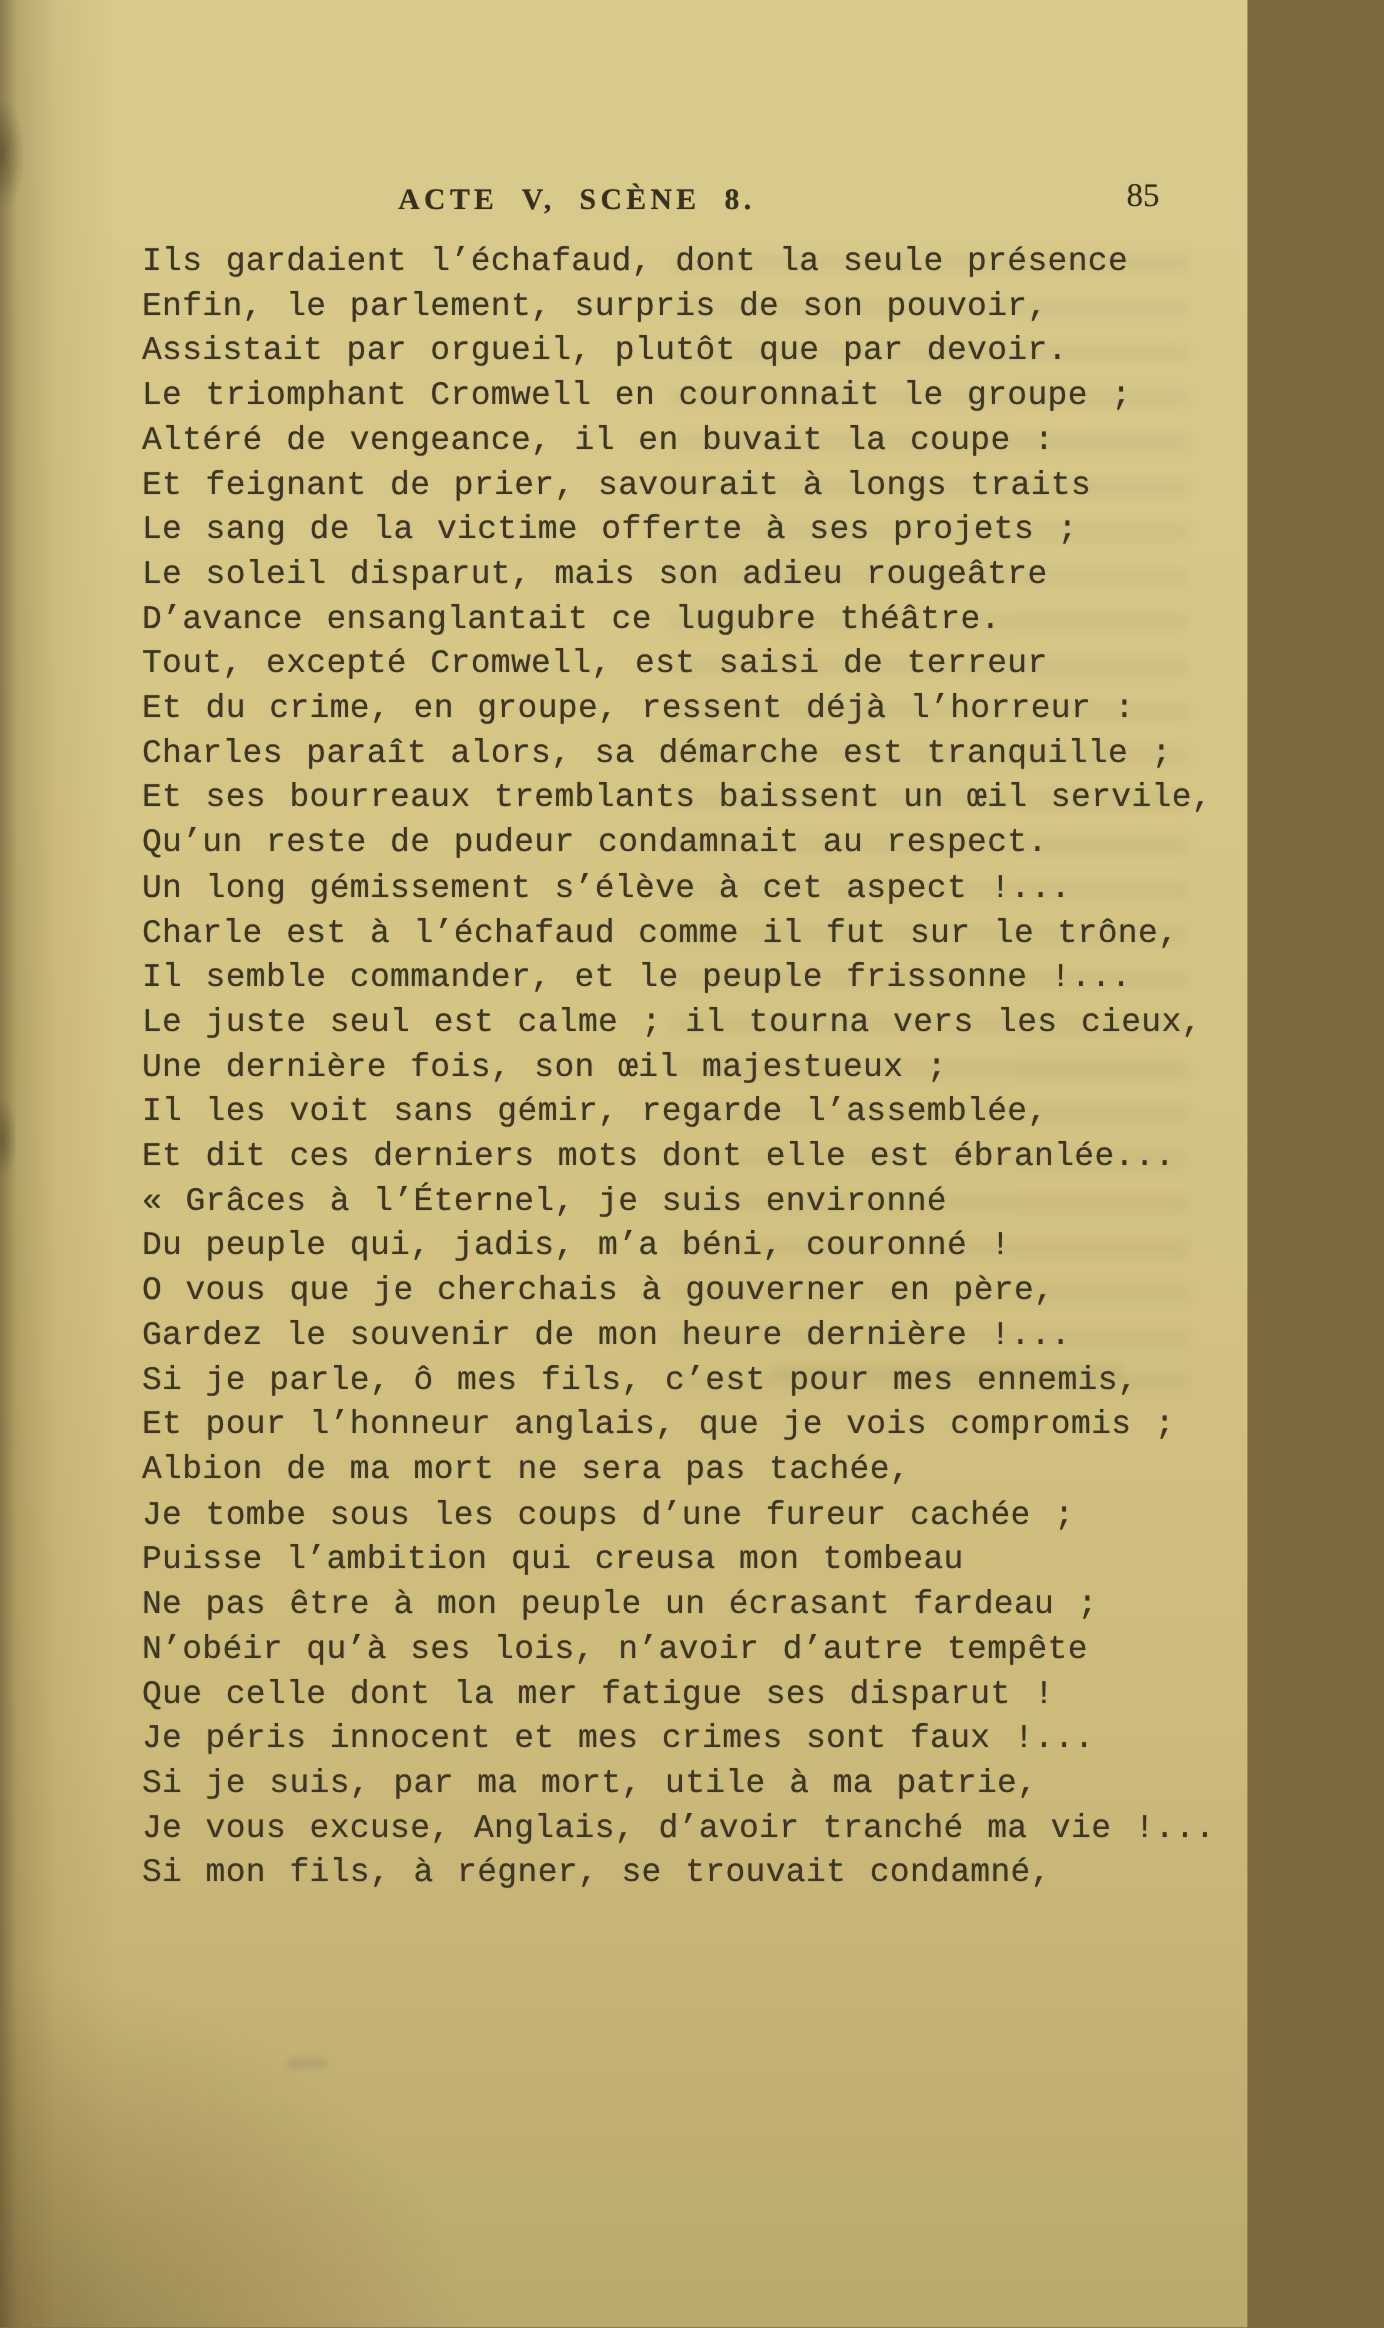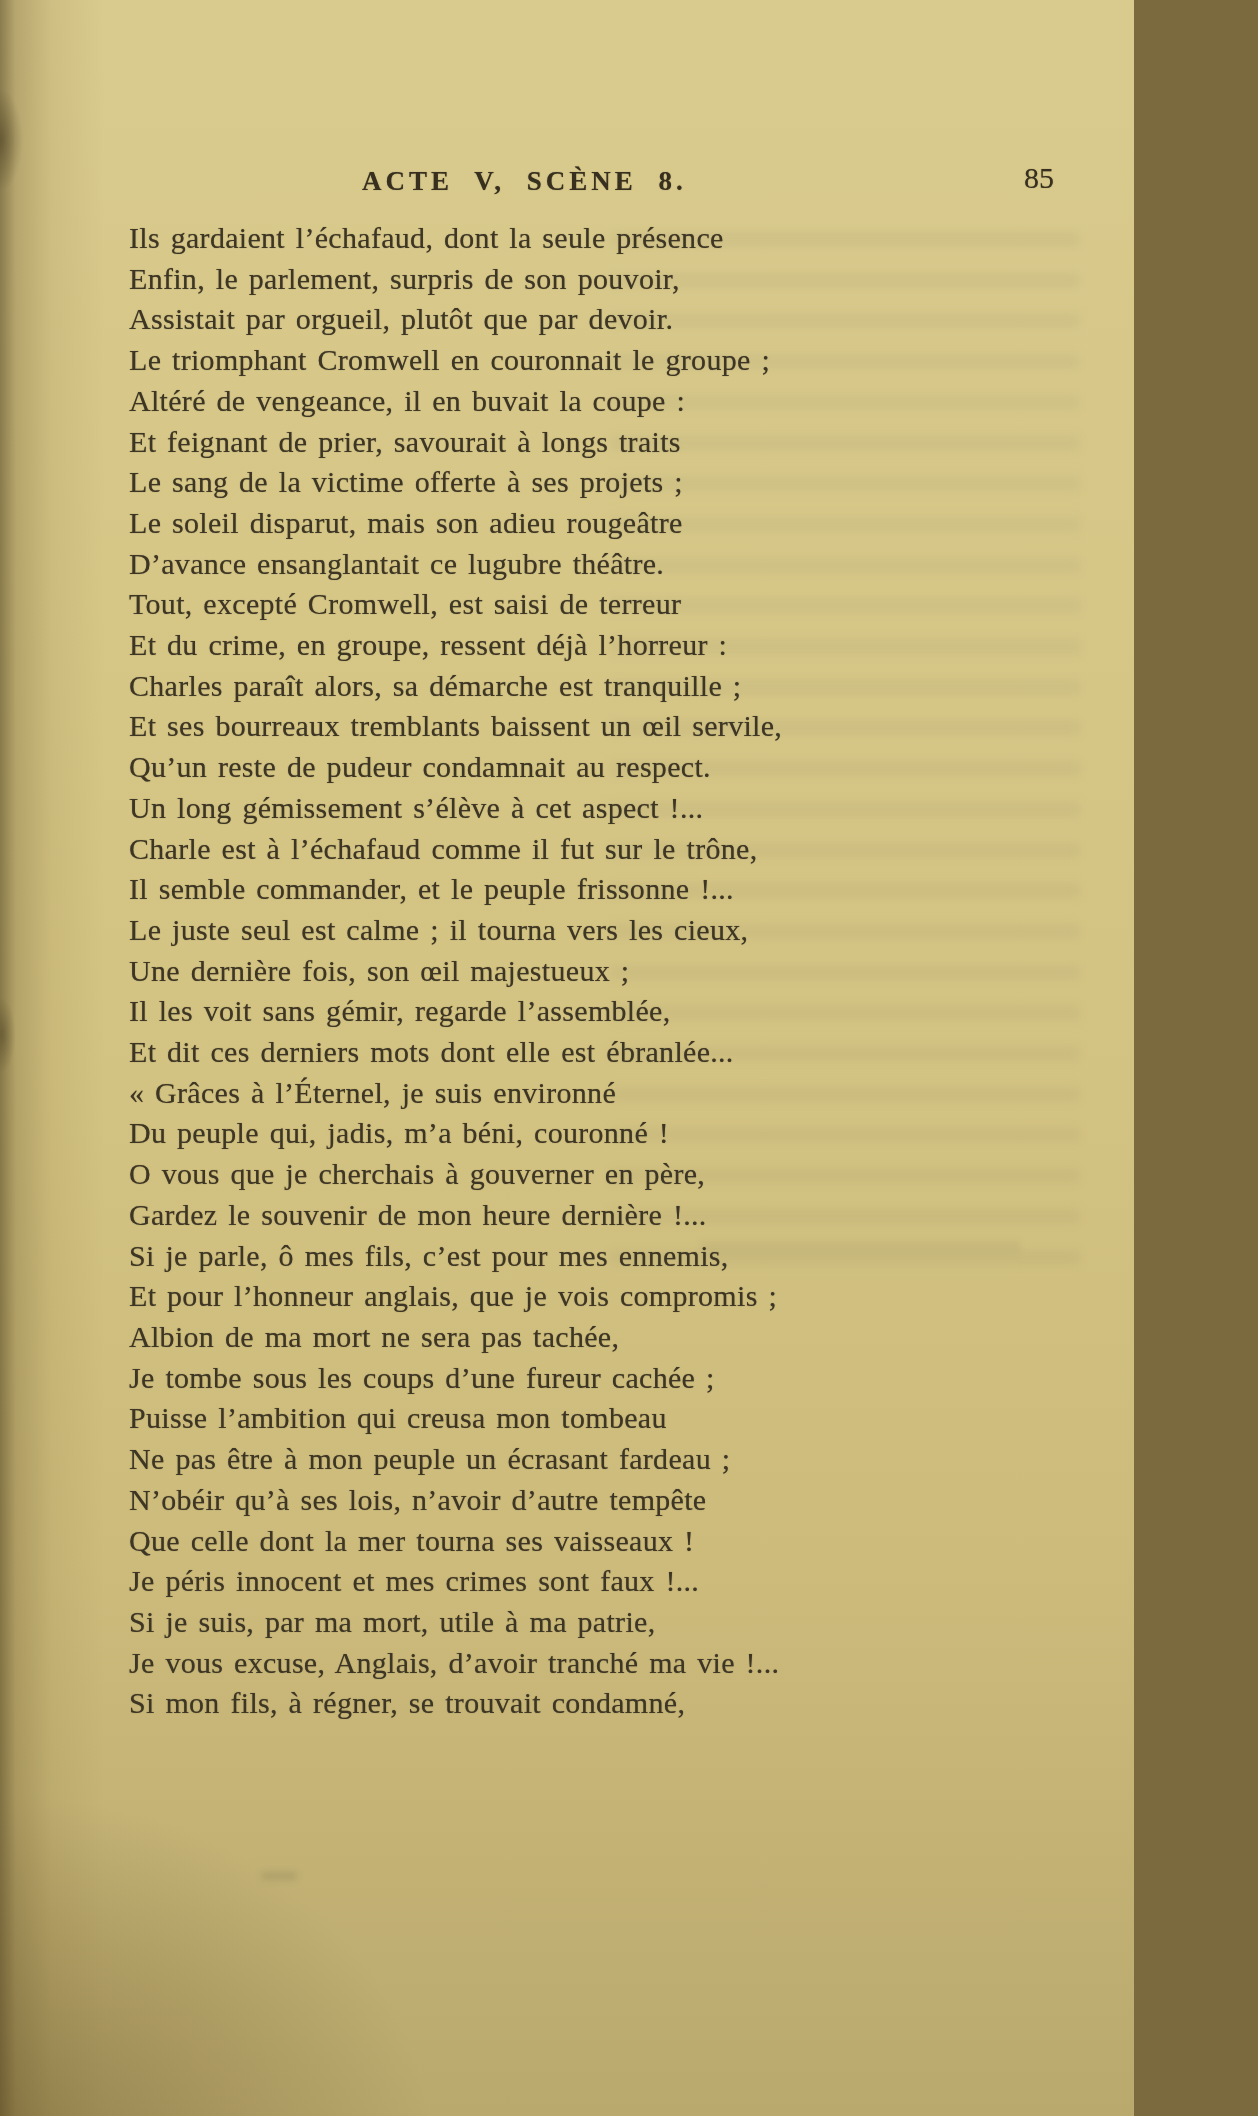--- a/index.html
+++ b/index.html
@@ -68,20 +68,21 @@
     position: absolute;
     left: 129px;
     top: 218px;
     width: 1000px;
     font-size: 30px;
     line-height: 40.7px;
     color: #3e3624;
     letter-spacing: 0.3px;
     word-spacing: 3px;
     text-shadow: 0 0 1px rgba(62,54,36,0.6);
+    font-family: Liberation Mono, monospace;
   }
   .verse-line {
     white-space: pre;
   }
 </style>
 </head>
 <body>
 
 <div class="page">
 
@@ -120,20 +121,20 @@
       <div class="verse-line">Du peuple qui, jadis, m’a béni, couronné !</div>
       <div class="verse-line">O vous que je cherchais à gouverner en père,</div>
       <div class="verse-line">Gardez le souvenir de mon heure dernière !...</div>
       <div class="verse-line">Si je parle, ô mes fils, c’est pour mes ennemis,</div>
       <div class="verse-line">Et pour l’honneur anglais, que je vois compromis ;</div>
       <div class="verse-line">Albion de ma mort ne sera pas tachée,</div>
       <div class="verse-line">Je tombe sous les coups d’une fureur cachée ;</div>
       <div class="verse-line">Puisse l’ambition qui creusa mon tombeau</div>
       <div class="verse-line">Ne pas être à mon peuple un écrasant fardeau ;</div>
       <div class="verse-line">N’obéir qu’à ses lois, n’avoir d’autre tempête</div>
-      <div class="verse-line">Que celle dont la mer tourna ses vaisseaux !</div>
+      <div class="verse-line">Que celle dont la mer fatigue ses disparut !</div>
       <div class="verse-line">Je péris innocent et mes crimes sont faux !...</div>
       <div class="verse-line">Si je suis, par ma mort, utile à ma patrie,</div>
       <div class="verse-line">Je vous excuse, Anglais, d’avoir tranché ma vie !...</div>
       <div class="verse-line">Si mon fils, à régner, se trouvait condamné,</div>
     </div>
 
 </div>
 
 </body></html>

